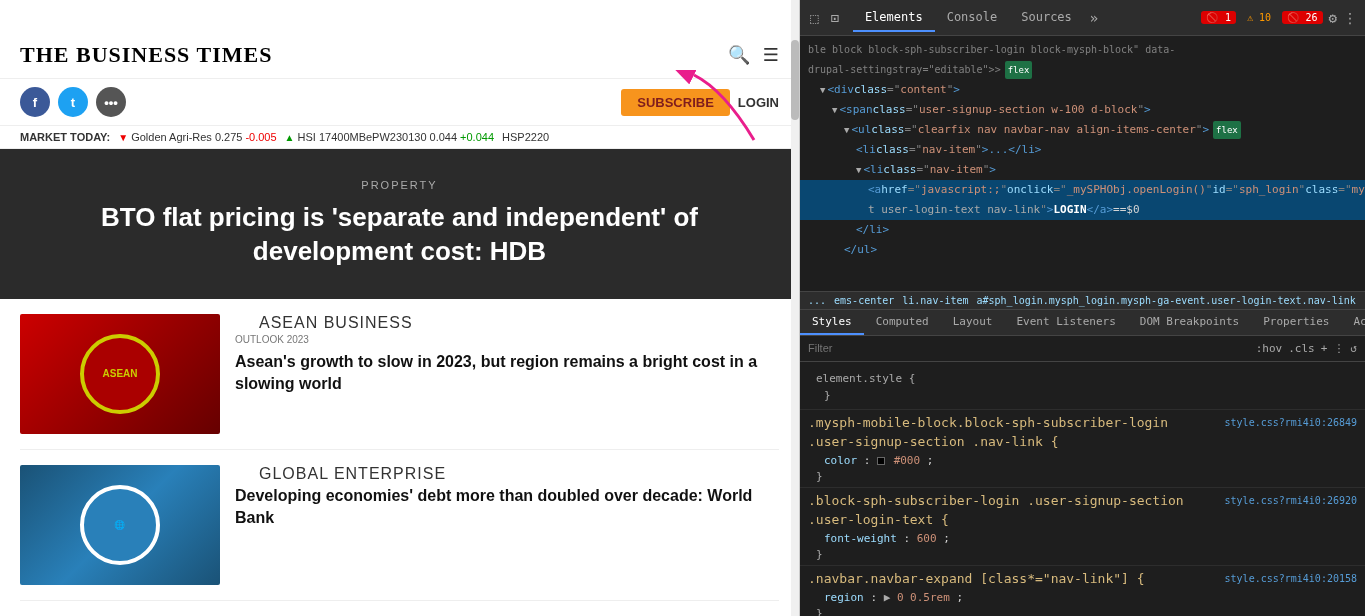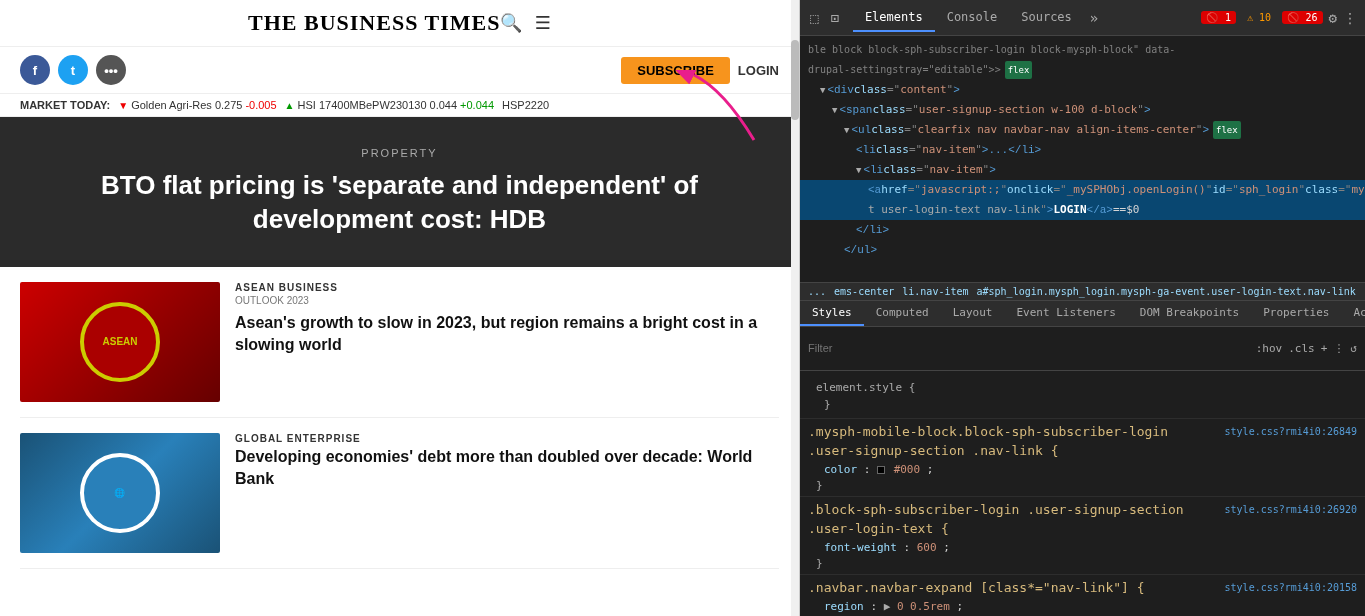--- a/index.html
+++ b/index.html
@@ -13,22 +13,23 @@
       border-right: 1px solid #ccc;
       flex-shrink: 0;
       position: relative;
     }
 
     
     .site-header {
       padding: 10px 20px;
       display: flex;
       align-items: center;
-      justify-content: center;
+      justify-content: space-between;
       border-bottom: 1px solid #eee;
+      margin-top: 32px;
     }
     .site-logo {
       font-family: 'Times New Roman', serif;
       font-size: 22px;
       font-weight: bold;
       letter-spacing: 1px;
       text-transform: uppercase;
       color: #000;
     }
     .header-icons {
@@ -70,21 +71,21 @@
     .social-icon.fb { background: #3b5998; }
     .social-icon.tw { background: #1da1f2; }
     .social-icon.more { background: #555; }
     .auth-buttons {
       display: flex;
       gap: 8px;
       align-items: center;
     }
     .btn-subscribe {
       background: #f7941d;
-      color: #000000;
+      color: #7f1d1d;
       border: none;
       padding: 6px 16px;
       font-size: 13px;
       font-weight: bold;
       cursor: pointer;
       border-radius: 3px;
     }
     .btn-login {
       background: transparent;
       color: #333;
@@ -196,26 +197,27 @@
       display: flex;
       align-items: center;
       justify-content: center;
       font-size: 9px;
       color: #fff;
       font-weight: bold;
       text-align: center;
     }
     .article-content { flex: 1; }
     .article-category {
-      font-size: 10px;
-      font-weight: bold;
+      font-size: 16px;
+      font-weight: normal;
       letter-spacing: 1px;
       color: #333;
       text-transform: uppercase;
       margin-bottom: 2px;
+      margin-left: 24px;
     }
     .article-subcategory {
       font-size: 10px;
       color: #777;
       margin-bottom: 6px;
     }
     .article-title {
       font-size: 16px;
       font-weight: bold;
       color: #111;
@@ -338,21 +340,21 @@
     .tree-line {
       padding: 1px 8px;
       line-height: 18px;
       white-space: nowrap;
       cursor: default;
       display: flex;
       align-items: center;
     }
     .tree-line.selected { background: #094771; }
     .tree-indent { display: inline-block; }
-    .tag { color: #569cd6; font-family: Liberation Mono, monospace; }
+    .tag { color: #569cd6; }
     .attr-name { color: #9cdcfe; }
     .attr-value { color: #ce9178; }
     .tag-bracket { color: #808080; }
     .flex-badge {
       background: #1e7145;
       color: #fff;
       font-size: 9px;
       padding: 0 3px;
       border-radius: 2px;
       margin-left: 4px;
@@ -400,21 +402,21 @@
       color: #fff;
       border-bottom: 2px solid #4d90fe;
     }
 
     
     .filter-bar {
       display: flex;
       align-items: center;
       background: #1e1e1e;
       border-bottom: 1px solid #444;
-      padding: 15px 8px;
+      padding: 6px 8px;
       flex-shrink: 0;
     }
     .filter-input {
       background: transparent;
       border: none;
       color: #d4d4d4;
       font-size: 11px;
       outline: none;
       flex: 1;
     }

